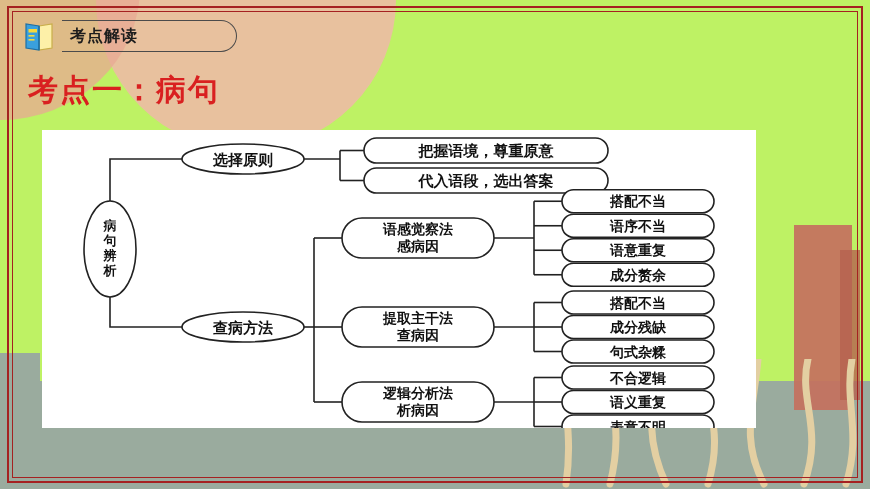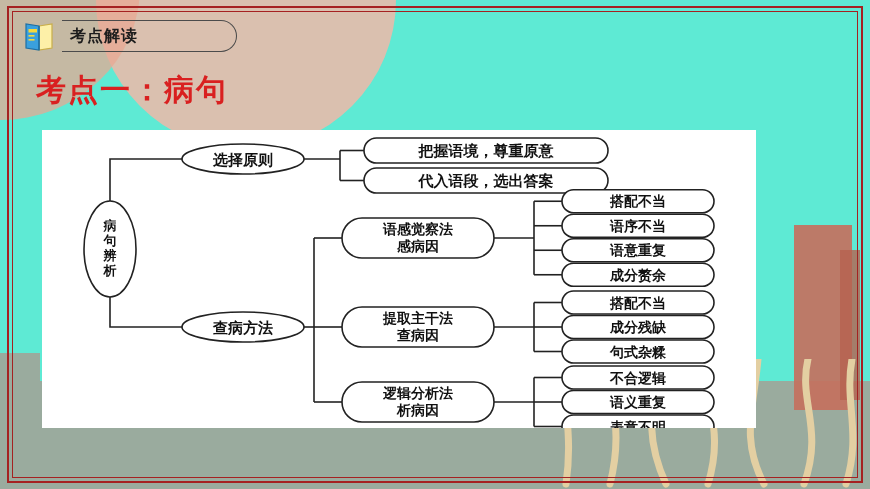--- a/index.html
+++ b/index.html
@@ -3,21 +3,21 @@
 <meta charset="utf-8">
 <style>
   html,body{margin:0;padding:0;}
   body{
     width:870px;height:489px;overflow:hidden;
     font-family:"Liberation Sans","DejaVu Sans",sans-serif;
     background:#fdf8ec;
   }
   #slide{
     position:relative;width:870px;height:489px;overflow:hidden;
-    background:#5eead4;
+    background:#bef264;
   }
 
   
   .bg-sage{
     position:absolute;left:0;bottom:0;width:870px;height:108px;
     background:#9aab9e;
   }
   .bg-sage-step{
     position:absolute;left:0;bottom:108px;width:40px;height:28px;
     background:#9aab9e;
@@ -75,21 +75,21 @@
     padding:0 18px 0 8px;
     margin-left:-2px;
   }
   .tab-label{
     font-family:"DejaVu Sans","Liberation Sans",sans-serif;
     font-size:16px;font-weight:bold;color:#1d1d1d;
     letter-spacing:1px;white-space:nowrap;
   }
 
   .page-title{
-    position:absolute;left:36px;top:70px;
+    position:absolute;left:28px;top:70px;
     font-family:"DejaVu Sans","Liberation Sans",sans-serif;
     font-size:30px;font-weight:bold;color:#d92020;
     letter-spacing:2px;white-space:nowrap;
   }
 
   
   .panel{
     position:absolute;left:42px;top:130px;width:714px;height:298px;
     background:#ffffff;
   }

